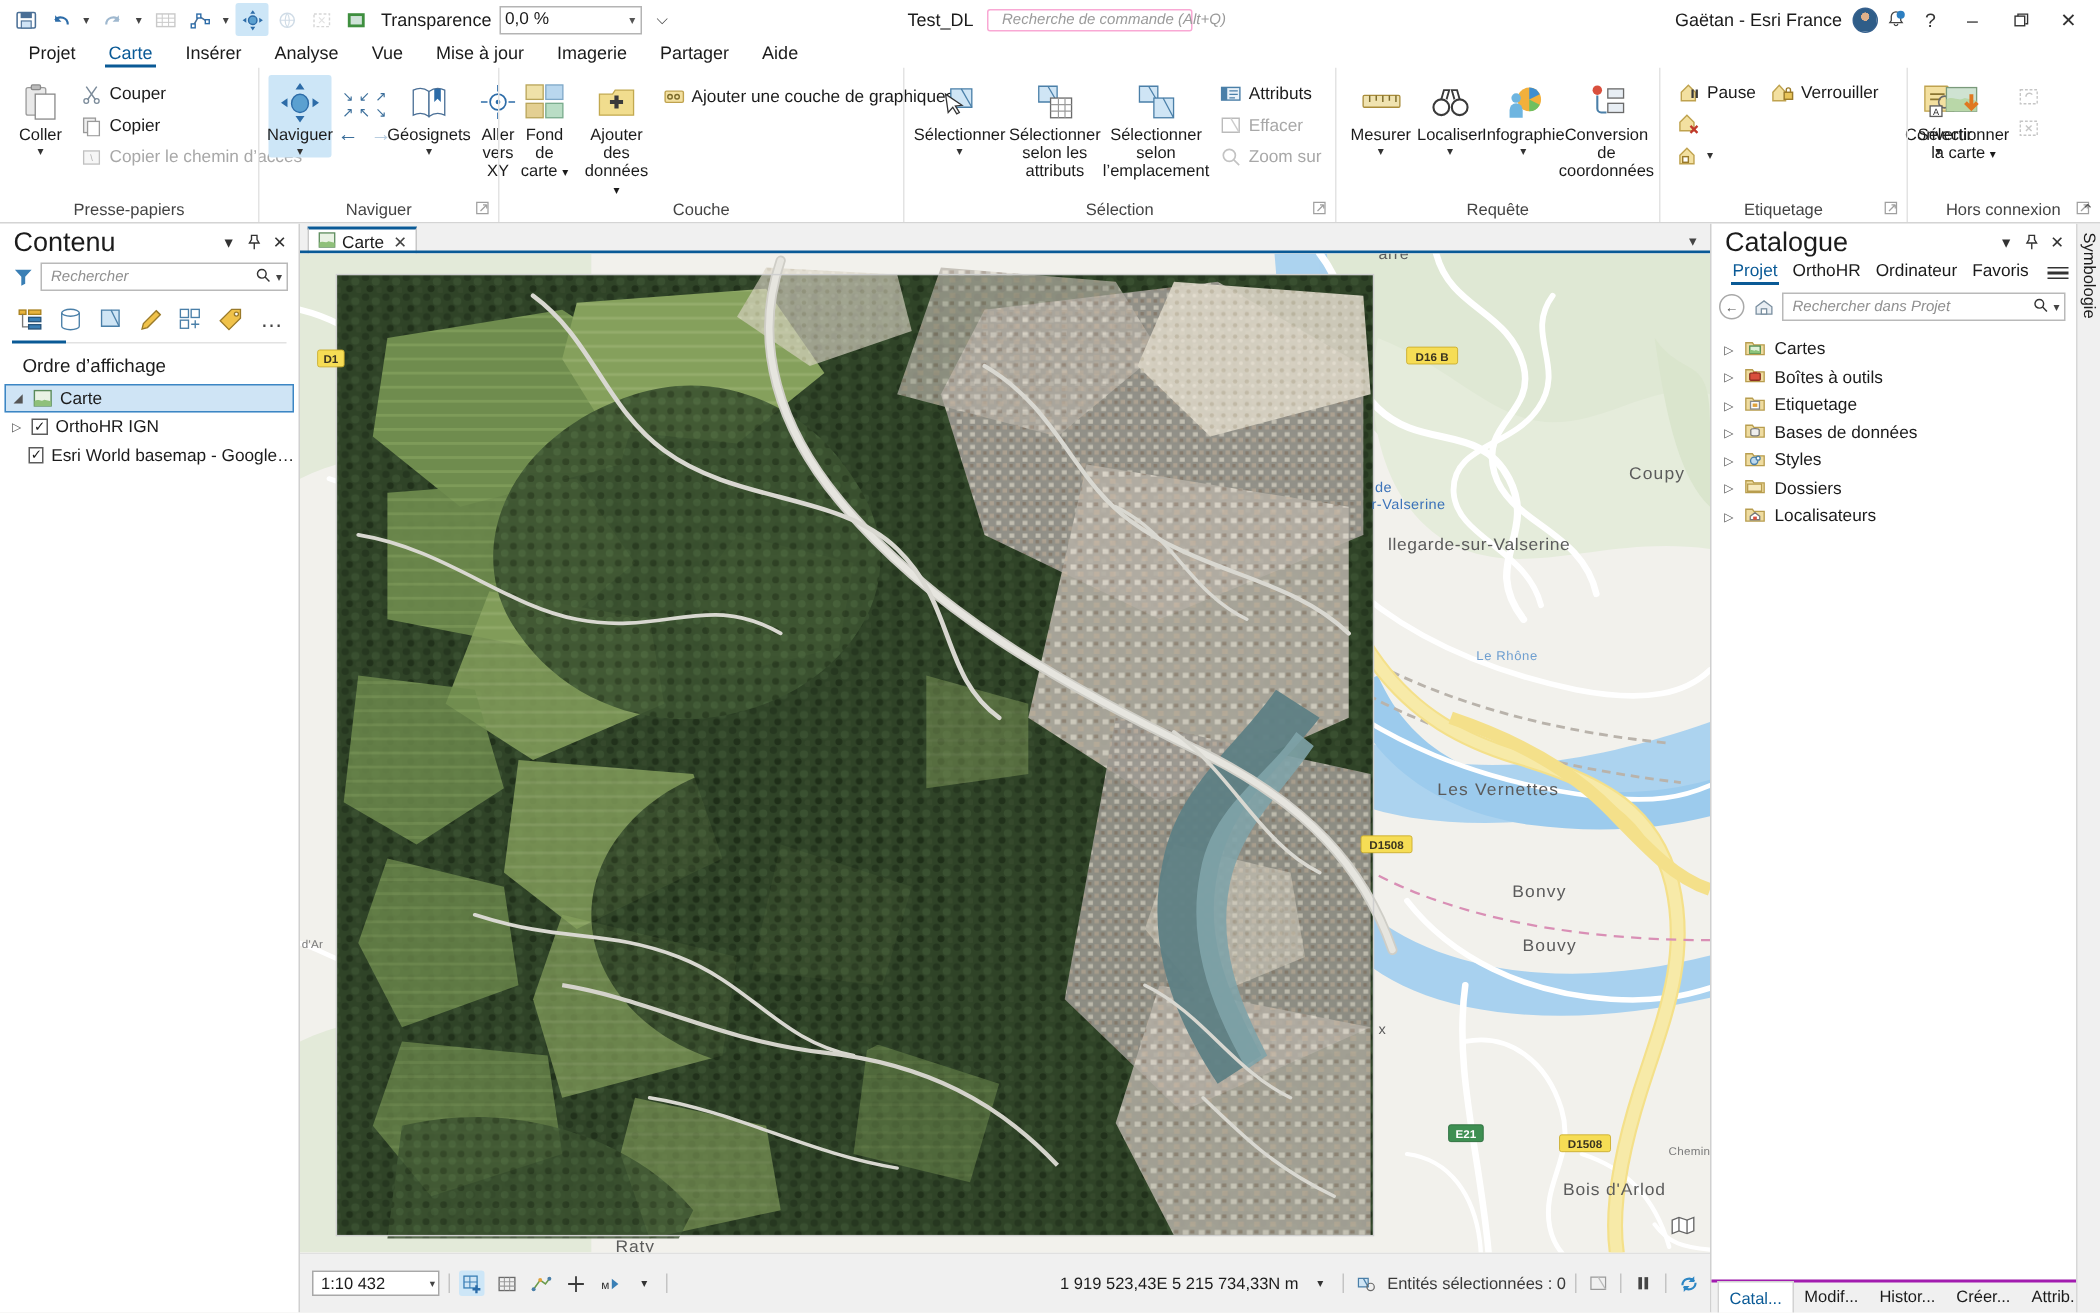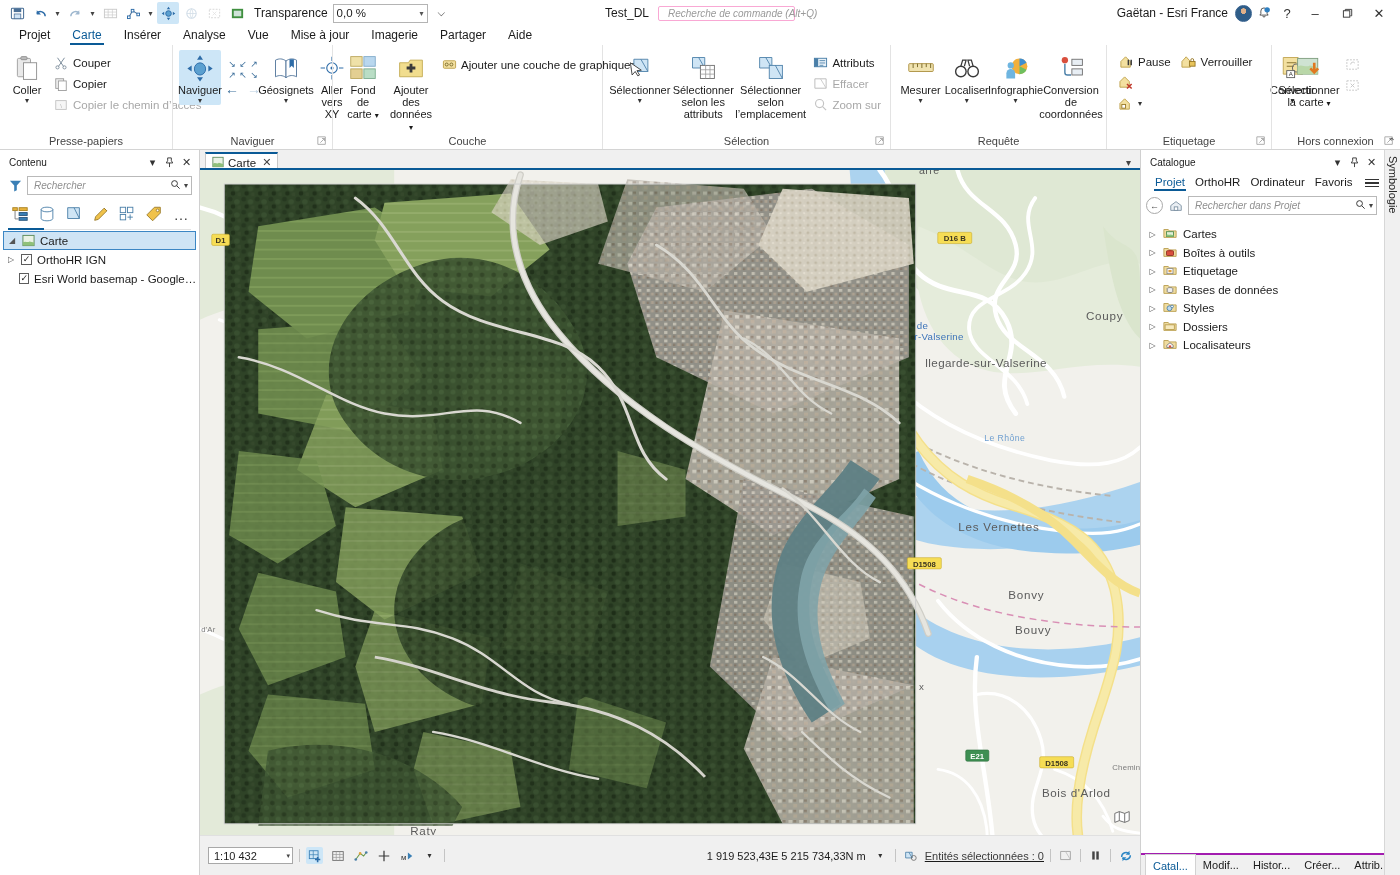--- a/index.html
+++ b/index.html
@@ -117,21 +117,21 @@
   .main { flex:1; display:flex; min-height:0; background:#f0f0f0; }
 
   
   .panel {
     background:#ffffff; display:flex; flex-direction:column; min-height:0;
   }
   .panel-left { width:200px; border-right:1px solid #d0d0d0; }
   .panel-head {
     height:24px; display:flex; align-items:center; padding:0 4px 0 9px; gap:0;
   }
-  .panel-title { font-size:10px; color:#1b1b1b; flex:1; }
+  .panel-title { font-size:18px; color:#1b1b1b; flex:1; }
   .ph-btn { width:17px; height:20px; display:flex; align-items:center; justify-content:center; font-size:11px; color:#333; }
 
   .search-row { display:flex; align-items:center; gap:5px; padding:2px 7px 4px 8px; }
   .funnel { width:14px; height:14px; display:flex; align-items:center; justify-content:center; }
   .search-box {
     flex:1; height:19px; border:1px solid #b9b9b9; background:#fff; display:flex;
     align-items:center; padding:0 3px 0 6px; gap:3px;
   }
   .search-box .ph { flex:1; font-size:10px; color:#8f8f8f; font-style:italic; }
   .search-box .mag { font-size:11px; color:#444; }
@@ -183,21 +183,21 @@
   .scale-combo {
     width:85px; height:17px; border:1px solid #a8a8a8; background:#fff; display:flex;
     align-items:center; padding:0 2px 0 5px; font-size:11px;
   }
   .scale-combo .cv { flex:1; }
   .scale-combo .ca { font-size:7px; color:#444; }
   .sb-sep { width:1px; height:13px; background:#c4c4c4; }
   .sb-btn { width:17px; height:17px; display:flex; align-items:center; justify-content:center; border-radius:2px; }
   .sb-btn.act { background:#cde6f7; }
   .sb-coords { font-size:11px; }
-  .sb-right { margin-left:auto; display:flex; align-items:center; gap:6px;text-decoration:underline; }
+  .sb-right { margin-left:auto; display:flex; align-items:center; gap:6px; }
   .sb-sel { font-size:11px; color:#3a3a3a; }
 
   
   .panel-right { width:244px; border-left:1px solid #d0d0d0; }
   .cat-tabs { display:flex; align-items:center; gap:0; padding:1px 3px 0 9px; }
   .cat-tab { font-size:11.5px; padding:1px 5px 3px 5px; color:#1b1b1b; position:relative; white-space:nowrap; }
   .cat-tab.active { color:#0a5a96; }
   .cat-tab.active::after { content:""; position:absolute; left:4px; right:4px; bottom:0; height:2px; background:#0a5a96; }
   .hamb { margin-left:auto; width:18px; height:16px; display:flex; flex-direction:column; justify-content:center; gap:2px; padding:0 2px; }
   .hamb i { display:block; height:1.6px; background:#333; }
@@ -814,20 +814,21 @@
           <svg width="18" height="18" viewBox="0 0 20 20">
               <path d="M10.5 2.5H17v6.5L8.5 17.5 2 11z" fill="#f0c24a" stroke="#9a7a2a"></path>
               <circle cx="14" cy="6" r="1.5" fill="#fff" stroke="#9a7a2a"></circle>
             </svg>
         </span>
         <span class="tool-ico" style="font-size:15px;color:#444">…</span>
       </div>
       <div class="tool-underline"></div>
       <div class="tool-rule"></div>
 
+      <div class="section-label">Ordre d’affichage</div>
 
       <div class="toc-row sel">
         <span class="twisty">◢</span>
         <span class="layer-ico">
           <svg width="13" height="13" viewBox="0 0 14 14">
               <rect x="1" y="1.5" width="12" height="11" fill="#e9f2e4" stroke="#5a8a5a"></rect>
               <path d="M1 9c3-2 5 1 7-1l5 1.2v3.3H1z" fill="#8fc07a"></path>
             </svg>
         </span>
         <span class="toc-label">Carte</span>

